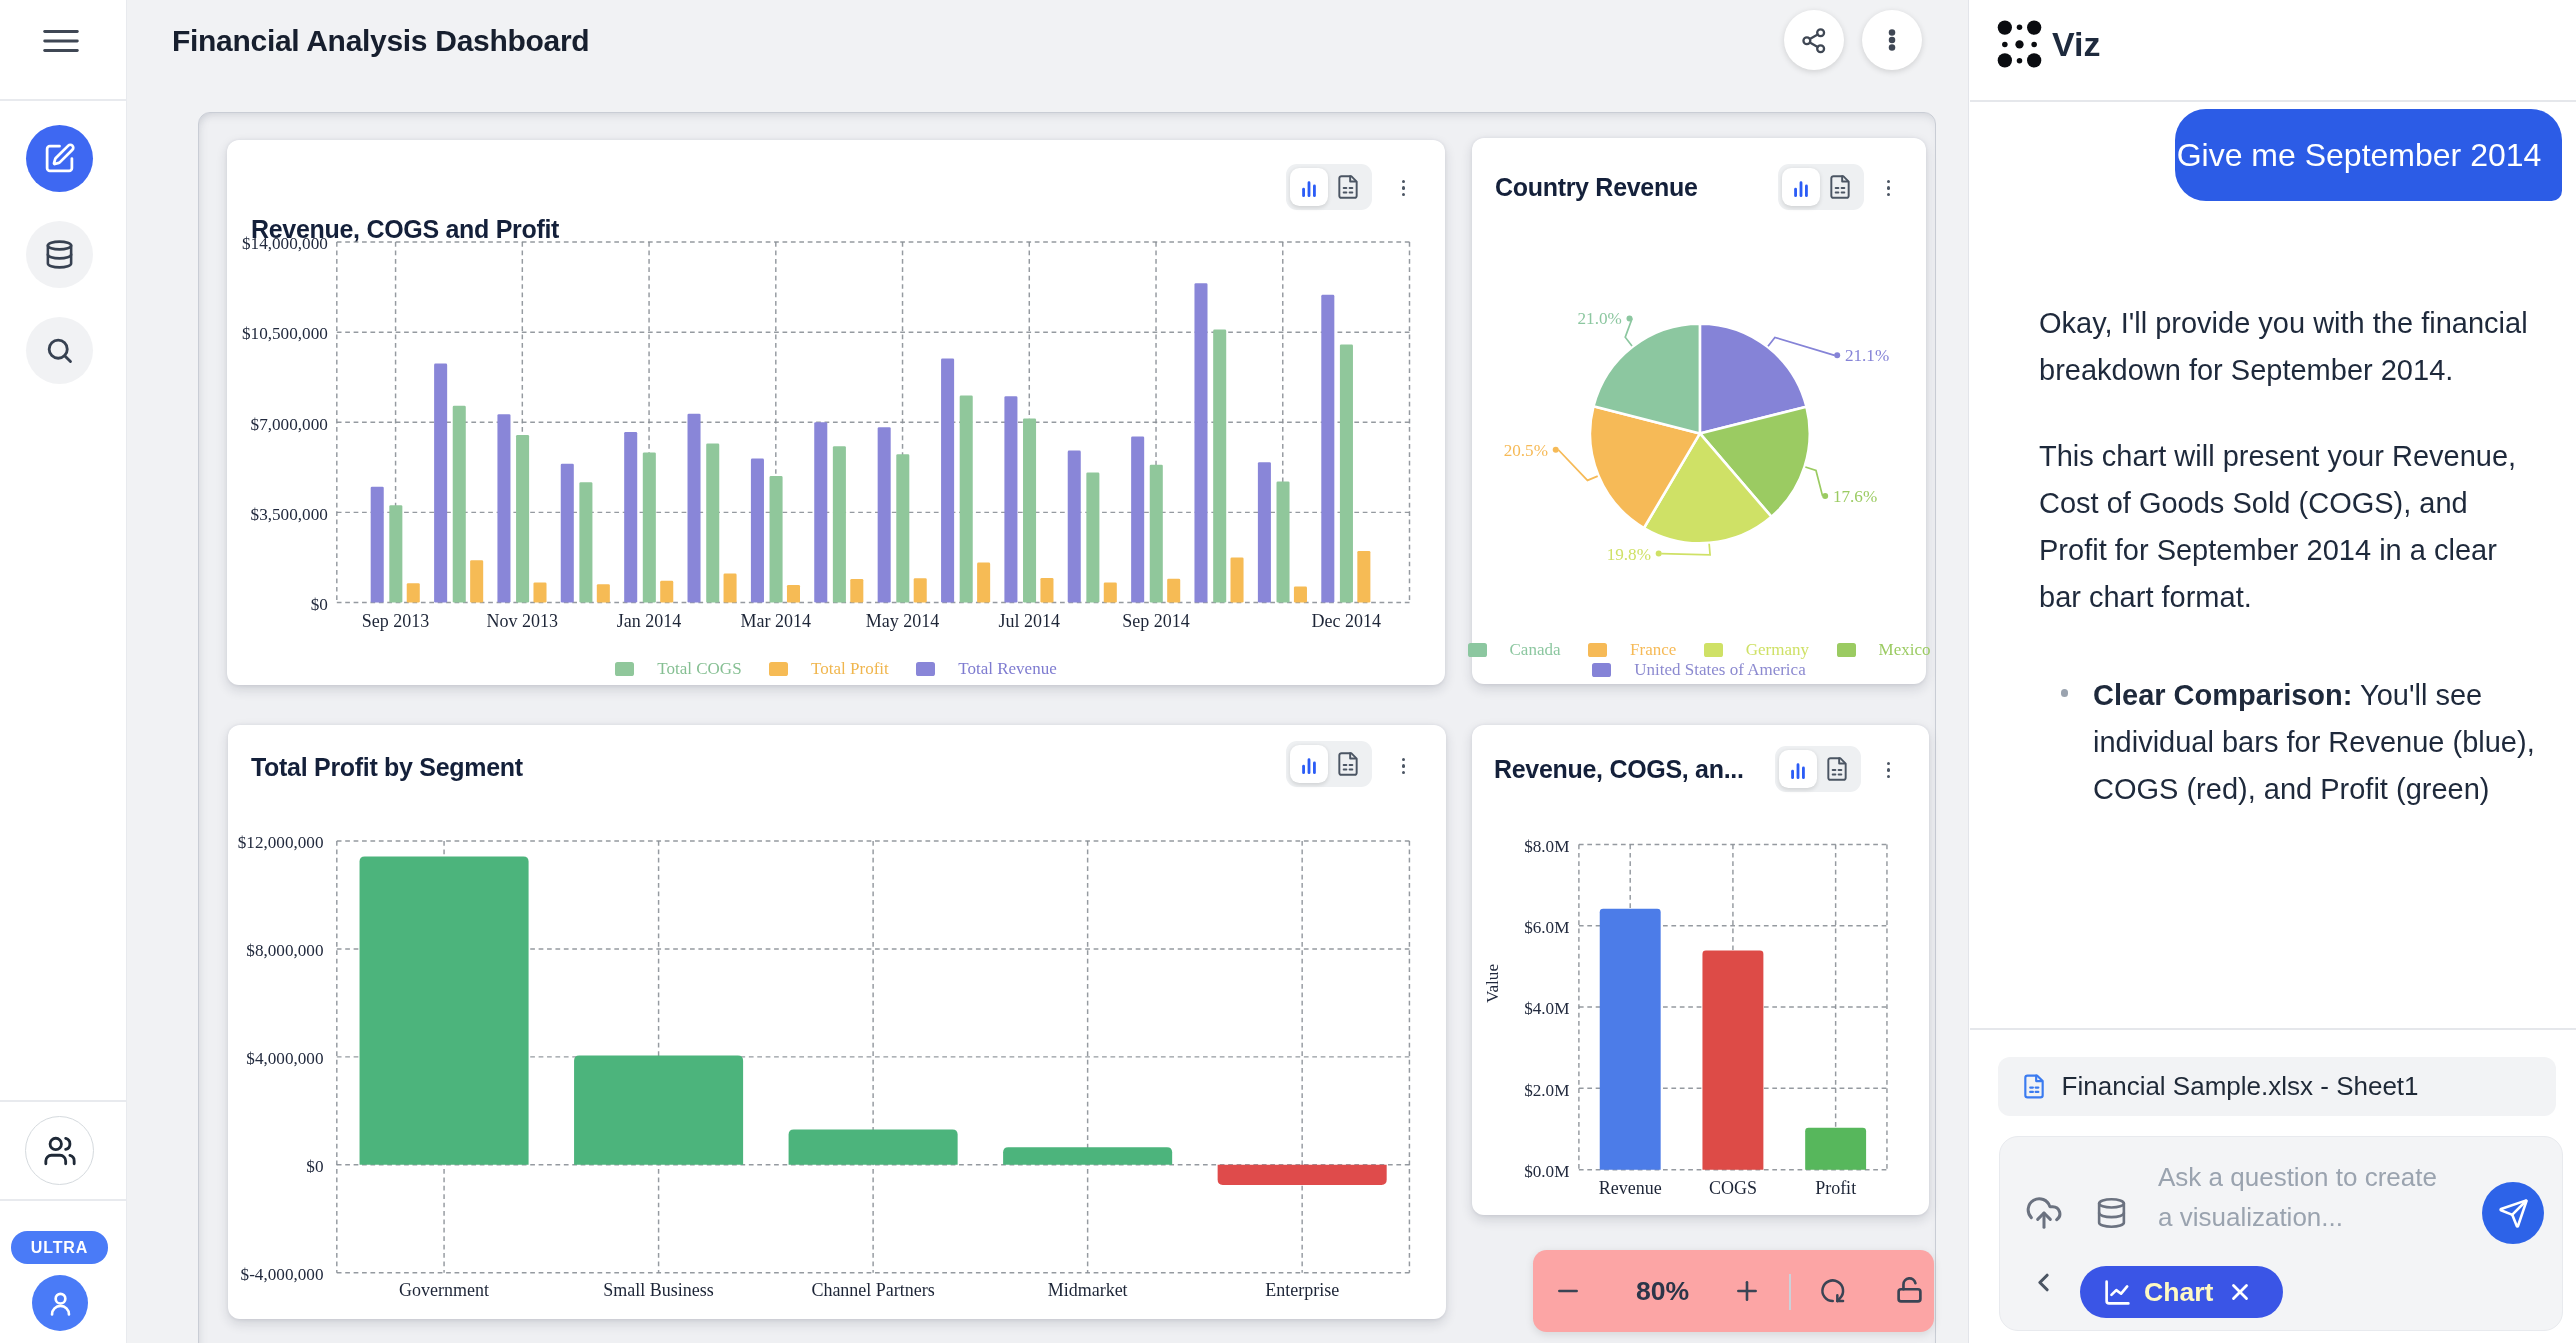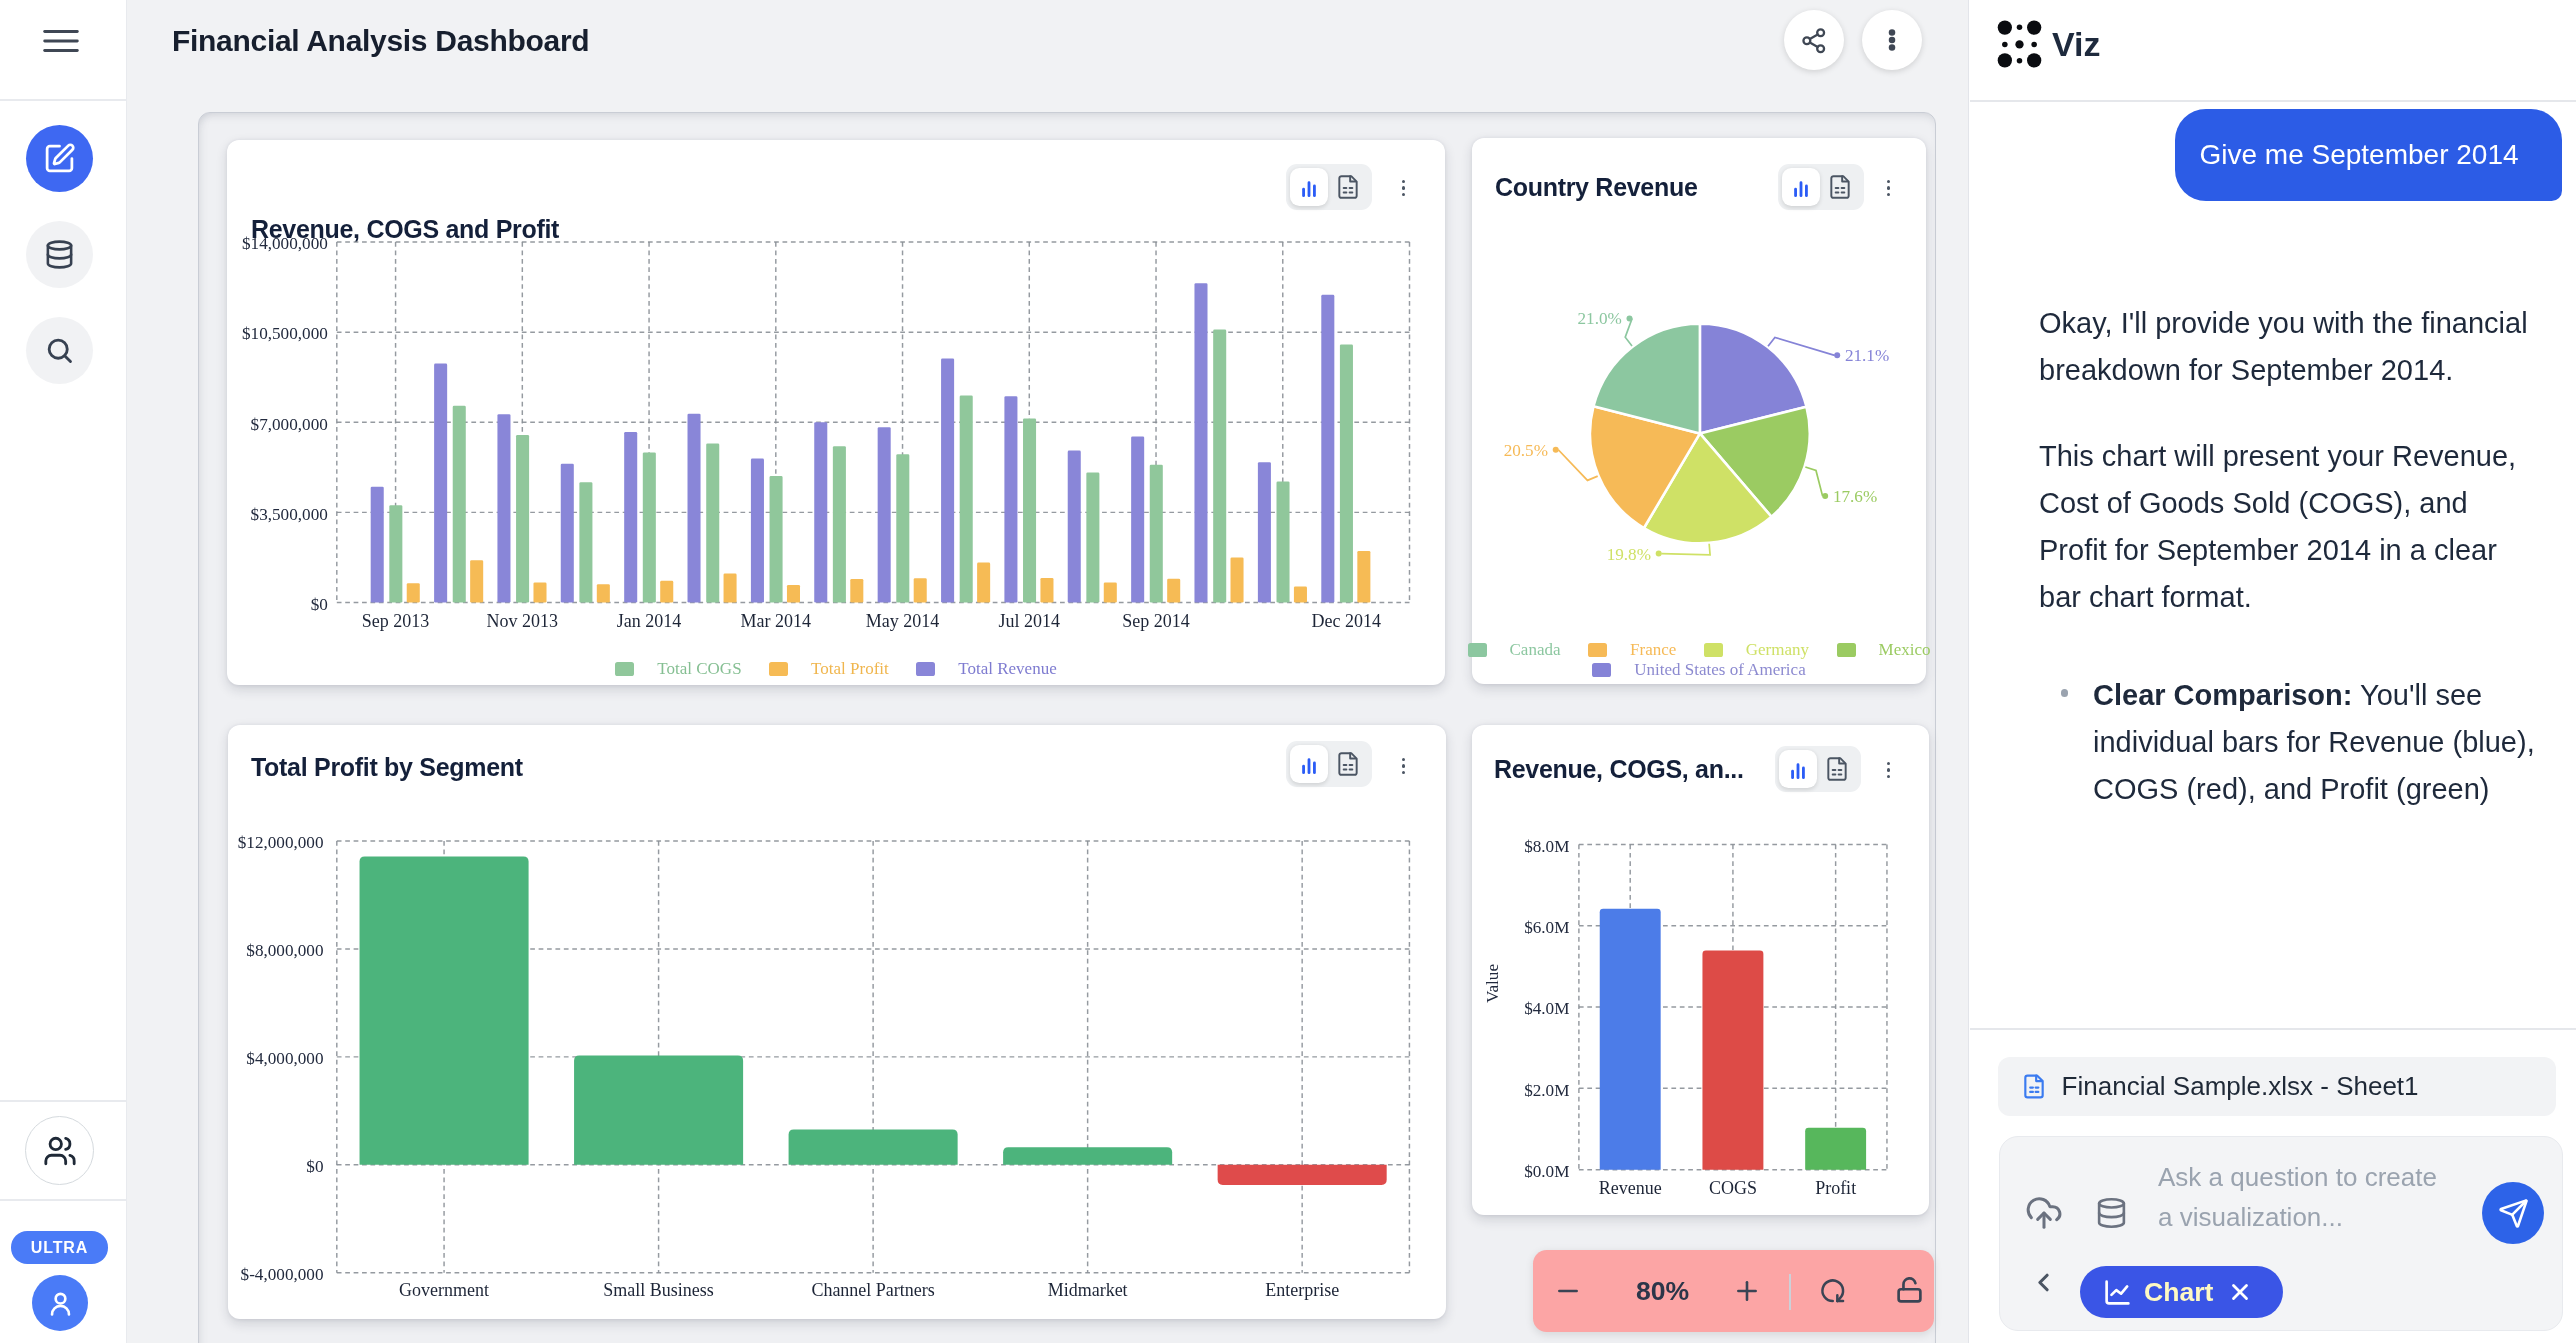--- a/index.html
+++ b/index.html
@@ -414,21 +414,21 @@
   <circle cx="9" cy="29.5" r="3.2"></circle>
     <circle cx="26" cy="29.5" r="4.8"></circle>
     <circle cx="43" cy="29.5" r="3.2"></circle>
   <circle cx="9" cy="48" r="8.3"></circle>
     <circle cx="26" cy="48.4" r="3.2"></circle>
     <circle cx="43" cy="48" r="8.3"></circle>
 </svg>
 <div class="abs" style="left:2052px;top:25px;font-size:34px;font-weight:bold;color:#1e2a3d;">Viz</div>
 <div class="abs" style="left:1970px;top:100px;width:606px;height:1.7px;background:#e5e7eb;"></div>
 
-<div class="abs" style="left:2175px;top:109px;width:387px;height:92px;background:#2c5ce6;border-radius:31px 31px 10.3px 31px;display:flex;align-items:center;justify-content:center;padding-right:19px;color:#fff;font-size:28px;">Give me September 2014</div>
+<div class="abs" style="left:2175px;top:109px;width:387px;height:92px;background:#2c5ce6;border-radius:31px 31px 10.3px 31px;display:flex;align-items:center;justify-content:center;padding-right:19px;color:#fff;font-size:32px;">Give me September 2014</div>
 
 <div class="abs" style="left:2039px;top:300px;width:549px;font-size:29px;line-height:47px;color:#1e293b;">Okay, I'll provide you with the financial<br>breakdown for September 2014.</div>
 <div class="abs" style="left:2039px;top:433px;width:549px;font-size:29px;line-height:47px;color:#1e293b;">This chart will present your Revenue,<br>Cost of Goods Sold (COGS), and<br>Profit for September 2014 in a clear<br>bar chart format.</div>
 
 <div class="abs" style="left:2059px;top:659px;width:498px;font-size:29px;line-height:47px;color:#1e293b;">
 <div style="position:relative;padding-left:34px;margin-top:13px;"><span style="position:absolute;left:1.7px;top:17px;width:7.7px;height:7.7px;border-radius:50%;background:#9aa3af;"></span><b>Clear Comparison:</b> You'll see<br>individual bars for Revenue (blue),<br>COGS (red), and Profit (green)</div>
 </div>
 
 <div class="abs" style="left:1970px;top:987px;width:606px;height:67px;background:linear-gradient(rgba(255,255,255,0),rgba(255,255,255,0.72) 70%,rgba(255,255,255,0.72));"></div>
 <div class="abs" style="left:1970px;top:1028px;width:606px;height:1.7px;background:#e5e7eb;"></div>

